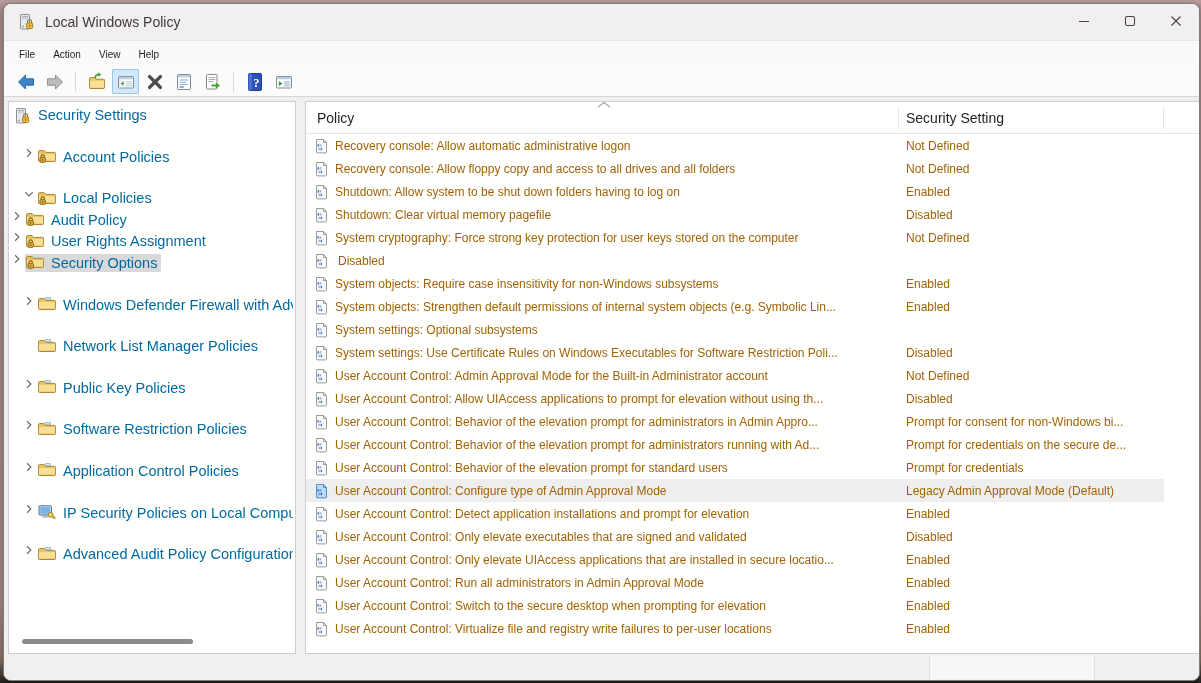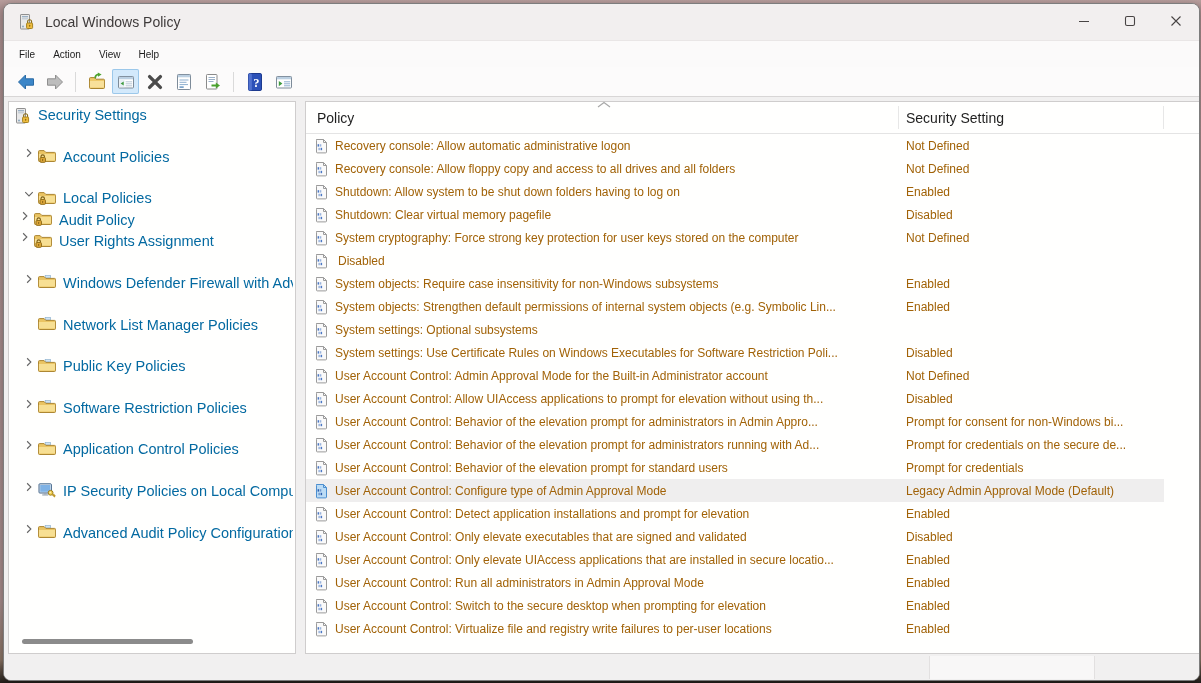--- a/index.html
+++ b/index.html
@@ -36,21 +36,21 @@
   
   .content{flex:1;position:relative;background:#f1f0f0;}
   .pane{position:absolute;top:4px;height:553px;background:#fffffe;border:1px solid #cfcdcd;box-sizing:border-box;}
   .tree-pane{left:4px;width:288px;}
   .list-pane{left:301px;width:1059px;}
   
   #tree{position:absolute;top:4px;left:0;right:2px;overflow:hidden;}
   .tree-item{height:21.6px;display:flex;align-items:flex-start;white-space:nowrap;overflow:hidden;font-size:14.5px;color:#0369a1;}
   .tree-item.lvl0{padding-left:3px;}
   .tree-item.lvl1{padding-left:12px;margin-top:20px;}
-  .tree-item.lvl2{margin-left:8px;}
+  .tree-item.lvl2{}
   .expander{width:16px;flex:0 0 16px;display:flex;align-items:center;justify-content:center;}
   .item-body{display:flex;align-items:center;padding:1px 4px 1px 1px;border-radius:1px;}
   .tree-item.selected .item-body{background:#d9d9d9;}
   .tree-icon{width:18px;height:15px;flex:0 0 18px;display:inline-flex;margin-right:7px;}
   .tree-label{overflow:hidden;white-space:nowrap;}
   .tree-hscroll{position:absolute;bottom:9px;left:13px;width:171px;height:5px;background:#8b8b8b;border-radius:3px;}
   
   .list-header{position:absolute;top:0;left:0;right:0;height:31px;border-bottom:1px solid #e4e4e4;font-size:14px;color:#1f1f1f;}
   .col-policy{position:absolute;left:11px;top:8px;}
   .col-setting{position:absolute;left:600px;top:8px;}
@@ -297,20 +297,39 @@
                     <path d="M0.5 2.6 a1 1 0 0 1 1 -1 h4.6 l1.7 1.8 h8.7 a1 1 0 0 1 1 1 v7.1 a1 1 0 0 1 -1 1 h-15 a1 1 0 0 1 -1 -1 z" fill="#eac463" stroke="#ad8733"></path>
                     <path d="M0.9 4.9 h16.2 v5.6 a1 1 0 0 1 -1 1 h-14.2 a1 1 0 0 1 -1 -1 z" fill="#f7df93"></path>
                     <path d="M3 8.6 v-1 a1.7 1.7 0 0 1 3.4 0 v1" fill="none" stroke="#7a5c12" stroke-width="1.1"></path>
                     <rect x="2" y="8.6" width="5.4" height="4.7" rx="0.8" fill="#e2a93a" stroke="#8d6a16"></rect>
                     <rect x="4.2" y="10.1" width="1" height="1.8" rx="0.4" fill="#7a5c12"></rect>
                   </svg>
                 </span>
                 <span class="tree-label">User Rights Assignment</span>
               </span>
             </div>
+            <div class="tree-item lvl2 selected">
+              <span class="expander">
+                <svg width="10" height="10" viewBox="0 0 16 16">
+                  <path d="M5 2 L11 8 L5 14" fill="none" stroke="#646464" stroke-width="1.7"></path>
+                </svg>
+              </span>
+              <span class="item-body">
+                <span class="tree-icon">
+                  <svg width="18" height="15" viewBox="0 0 18 15">
+                    <path d="M0.5 2.6 a1 1 0 0 1 1 -1 h4.6 l1.7 1.8 h8.7 a1 1 0 0 1 1 1 v7.1 a1 1 0 0 1 -1 1 h-15 a1 1 0 0 1 -1 -1 z" fill="#eac463" stroke="#ad8733"></path>
+                    <path d="M0.9 4.9 h16.2 v5.6 a1 1 0 0 1 -1 1 h-14.2 a1 1 0 0 1 -1 -1 z" fill="#f7df93"></path>
+                    <path d="M3 8.6 v-1 a1.7 1.7 0 0 1 3.4 0 v1" fill="none" stroke="#7a5c12" stroke-width="1.1"></path>
+                    <rect x="2" y="8.6" width="5.4" height="4.7" rx="0.8" fill="#e2a93a" stroke="#8d6a16"></rect>
+                    <rect x="4.2" y="10.1" width="1" height="1.8" rx="0.4" fill="#7a5c12"></rect>
+                  </svg>
+                </span>
+                <span class="tree-label">Security Options</span>
+              </span>
+            </div>
             <div class="tree-item lvl1">
               <span class="expander">
                 <svg width="10" height="10" viewBox="0 0 16 16">
                   <path d="M5 2 L11 8 L5 14" fill="none" stroke="#646464" stroke-width="1.7"></path>
                 </svg>
               </span>
               <span class="item-body">
                 <span class="tree-icon">
                   <svg width="18" height="15" viewBox="0 0 18 15">
                     <rect x="7.2" y="0.6" width="5.4" height="2.4" fill="#d3e5f3" stroke="#8fb3cf" stroke-width="0.7"></rect>

